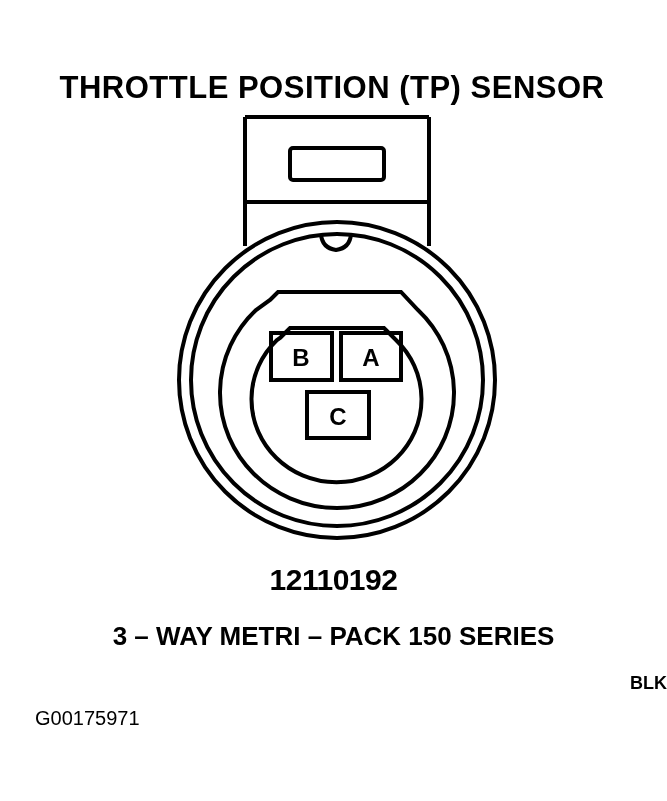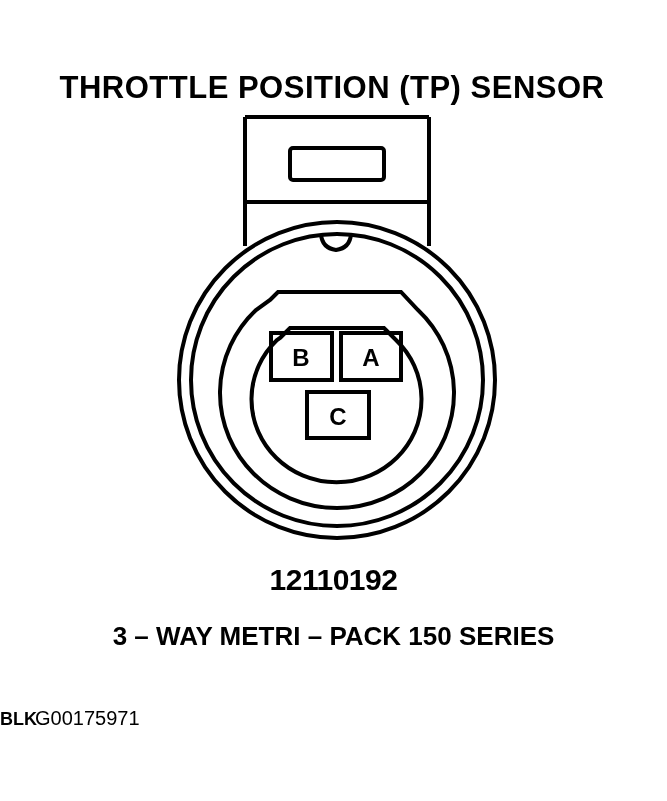--- a/index.html
+++ b/index.html
@@ -58,23 +58,23 @@
       width: 667px;
       text-align: center;
       font-family: "Liberation Sans", sans-serif;
       font-weight: bold;
       font-size: 26px;
       line-height: 32px;
     }
     .color-code {
       position: absolute;
       left: 0;
-      top: 708px;
+      top: 672px;
       width: 667px;
-      text-align: left;
+      text-align: right;
       font-family: "Liberation Sans", sans-serif;
       font-weight: bold;
       font-size: 18px;
       line-height: 22px;
     }
     .figure-id {
       position: absolute;
       left: 35px;
       top: 706px;
       font-family: "Liberation Sans", sans-serif;

